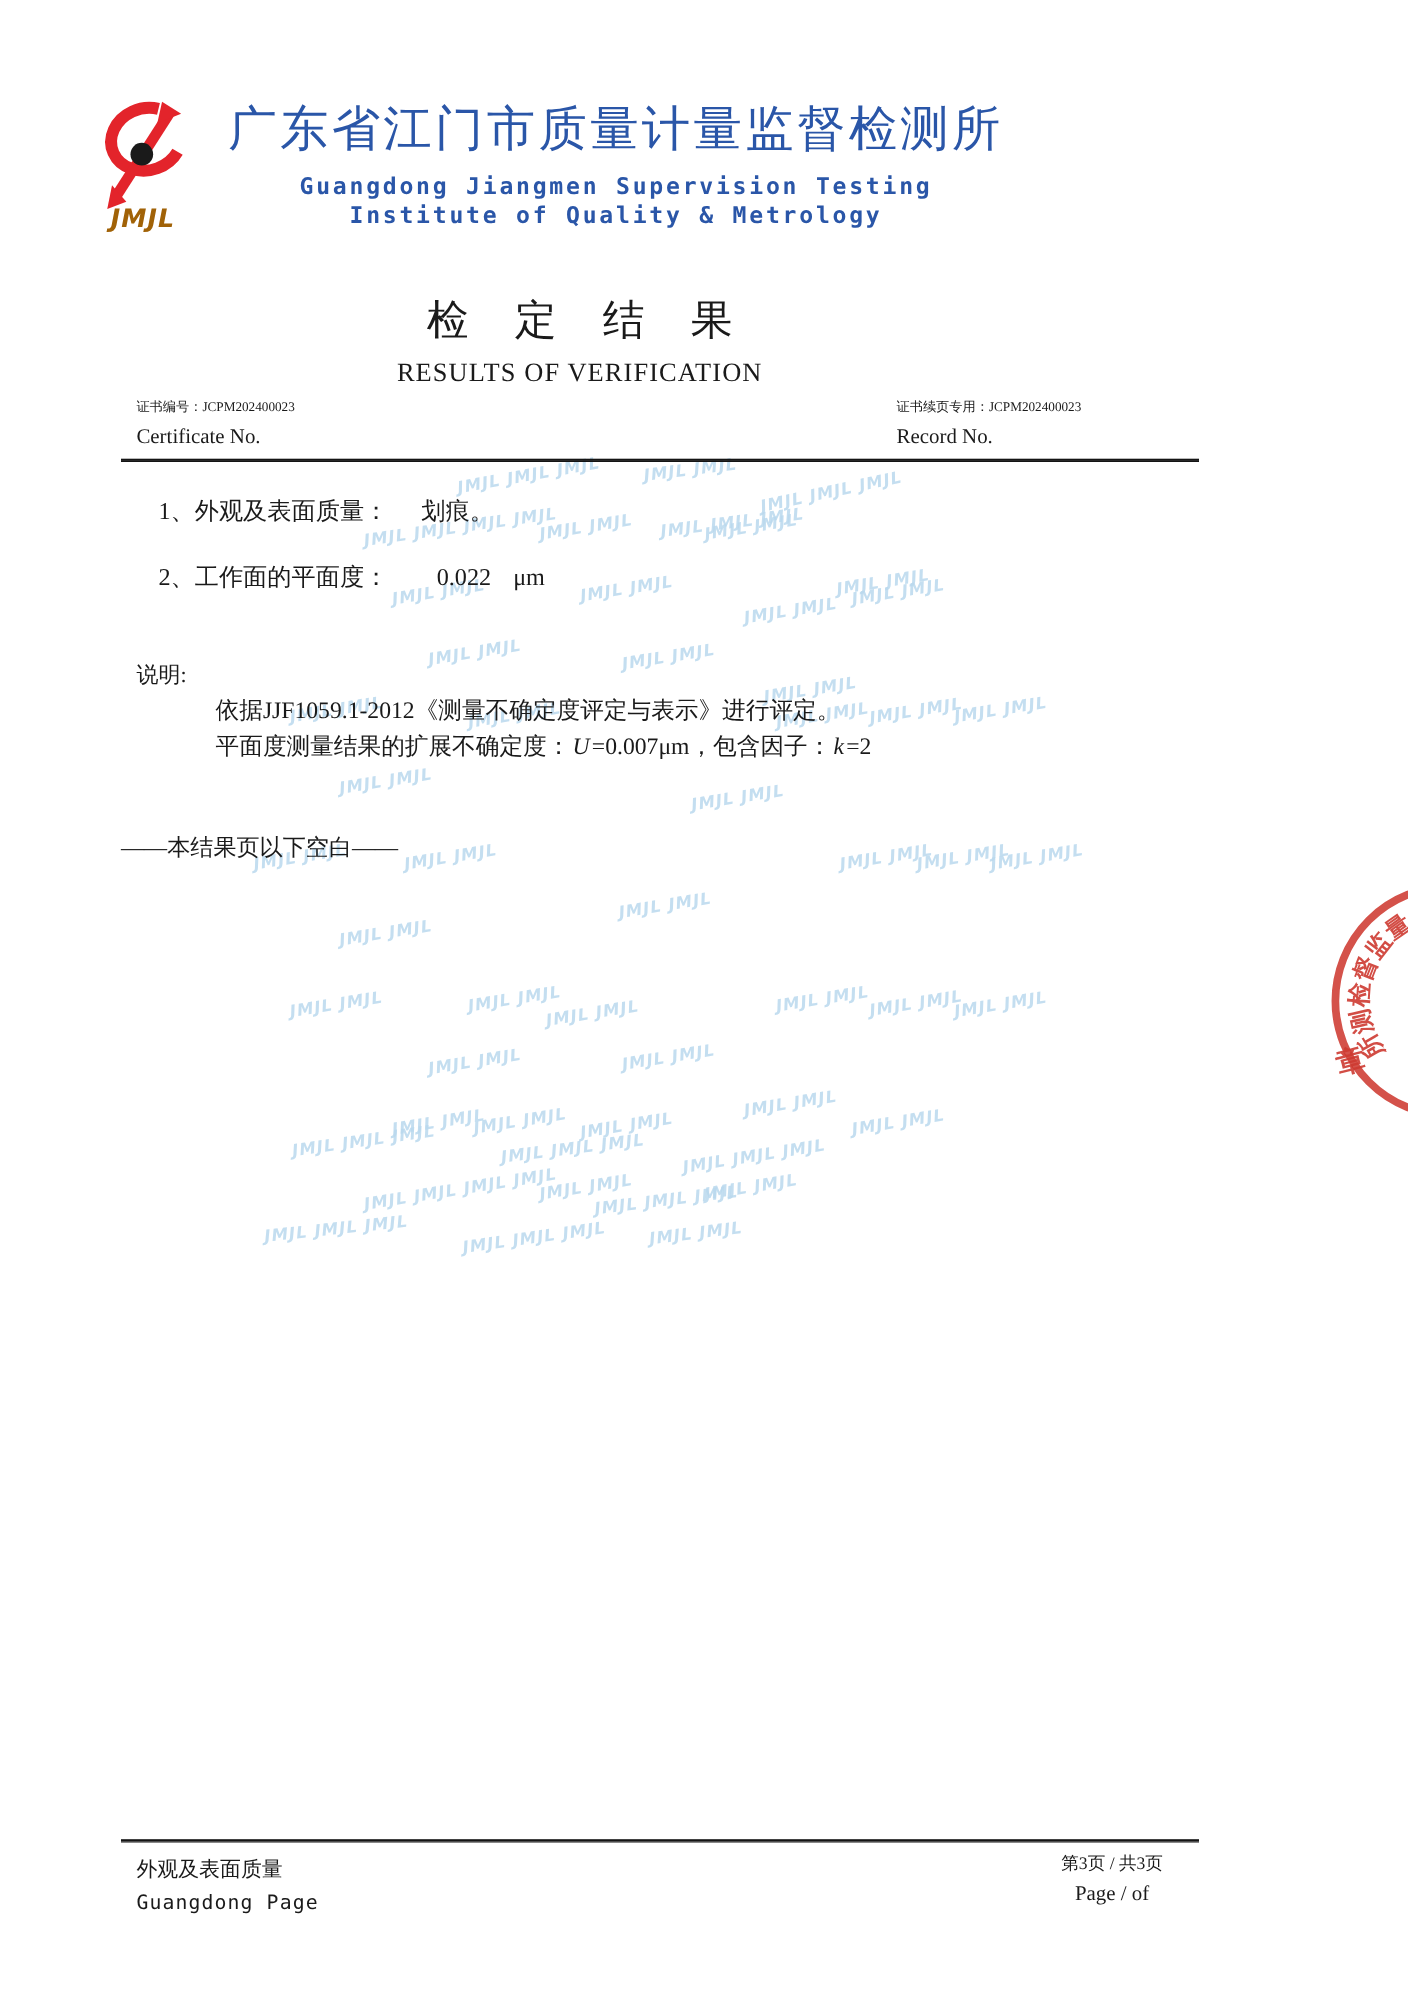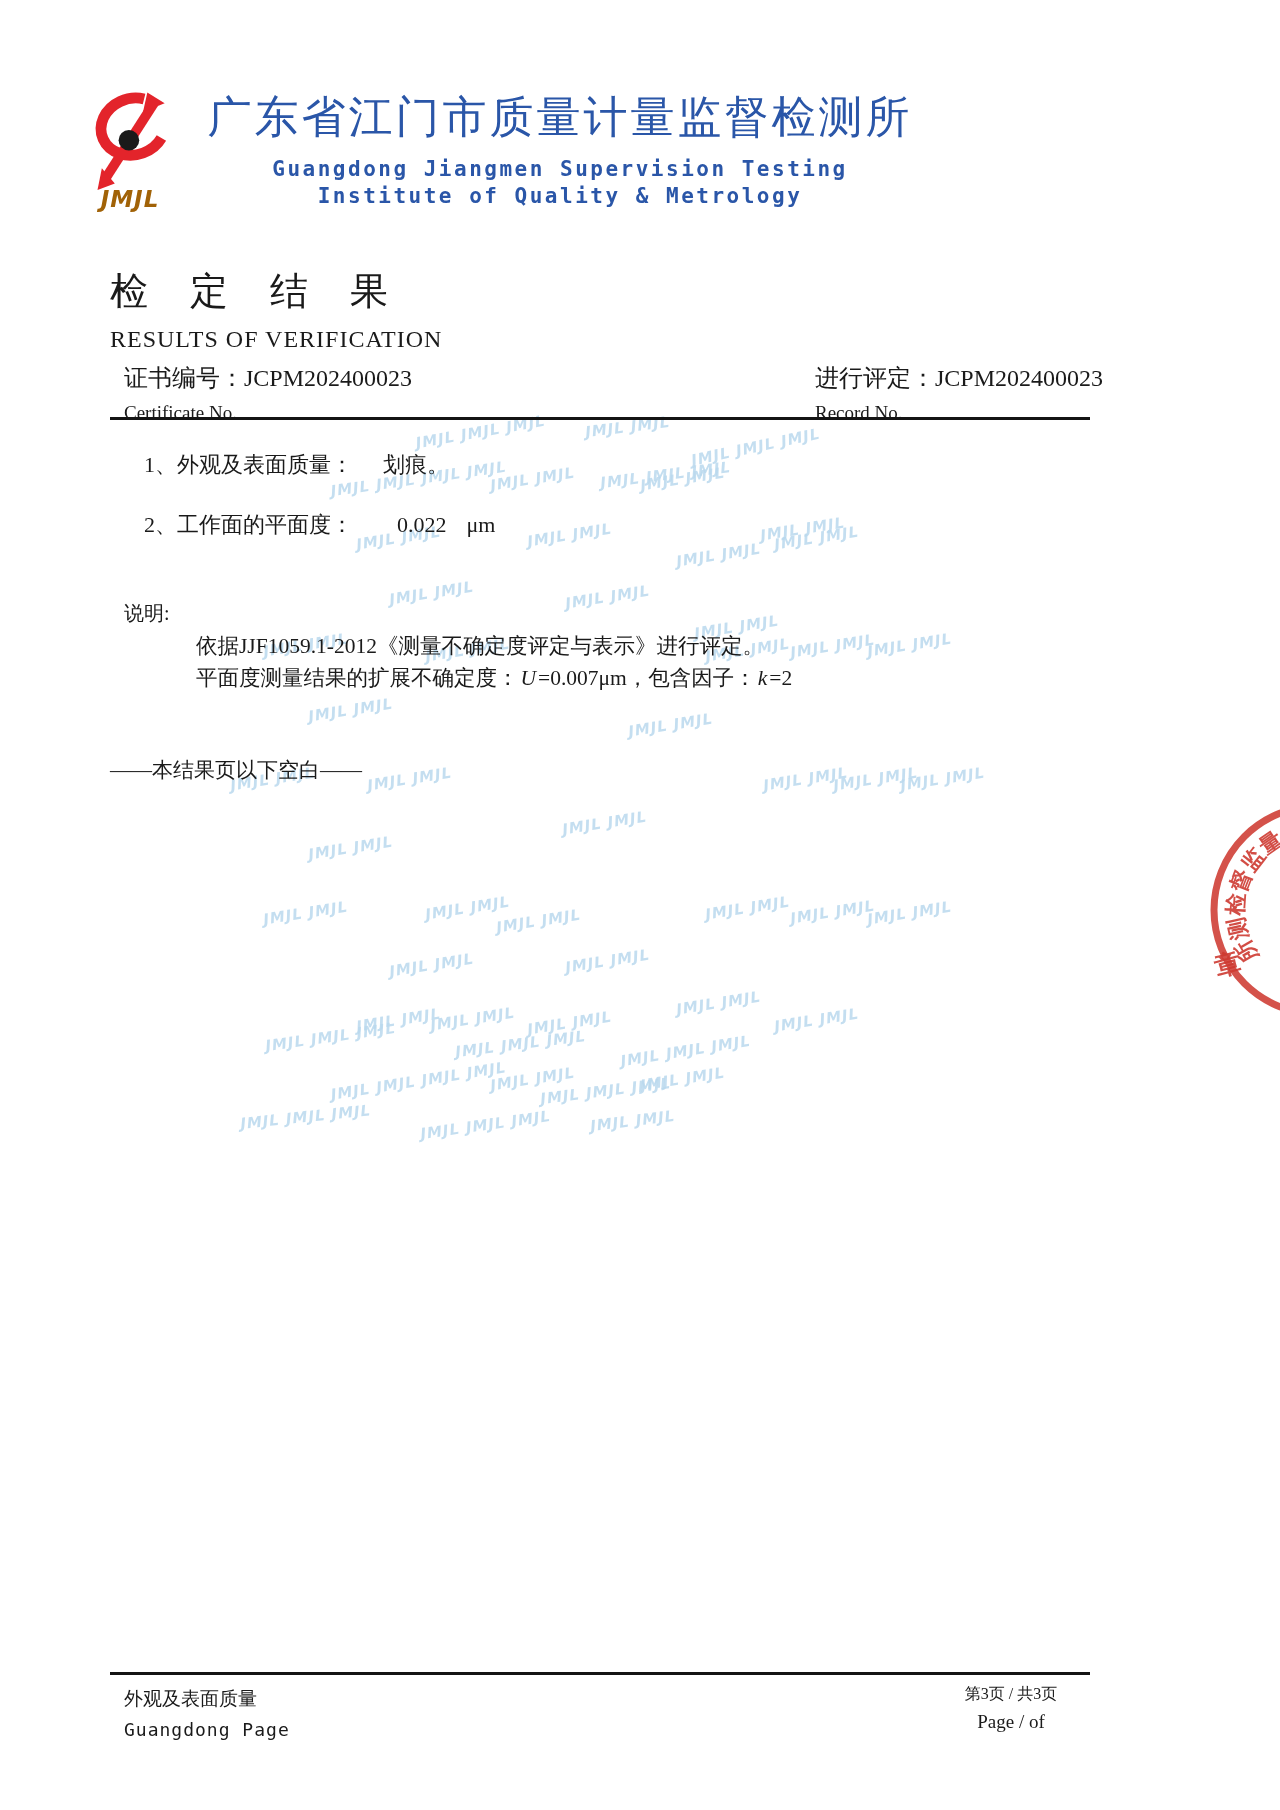--- a/index.html
+++ b/index.html
@@ -32,27 +32,27 @@
     color:var(--title-blue);
   }
   .title-en{
     font-family:"DejaVu Sans Mono","Liberation Mono",monospace;
     font-weight:700;font-size:21px;letter-spacing:2.5px;white-space:nowrap;
     color:var(--title-blue);
   }
   .title-en.l1{margin-top:10px;}
   .title-en.l2{margin-top:3px;}
   
-  .section-title{left:110px;top:266px;width:870px;font-family:Liberation Serif, serif;}
+  .section-title{left:92px;top:266px;width:870px;text-align:center;font-family:Liberation Serif, serif;}
   .section-title-cn{font-size:38px;letter-spacing:42px;margin-right:-42px;white-space:nowrap;}
   .section-title-en{font-size:24px;letter-spacing:1px;margin-top:9px;}
   
   .cert-left{left:124px;top:362px;}
   .cert-right{left:815px;top:362px;}
-  .cert-line1{font-size:24px;white-space:nowrap;}
+  .cert-line1{font-size:12px;white-space:nowrap;}
   .cert-line2{font-size:19px;margin-top:8px;}
   .rule{left:110px;width:980px;height:1px;border-top:2px solid #141414;border-bottom:1px solid #141414;}
   .rule.cert{top:417px;}
   .rule.footer{top:1672px;}
   
   .body-line{font-size:22px;white-space:nowrap;}
   .item1{left:144px;top:450px;}
   .item2{left:144px;top:510px;}
   .val-gap{margin-left:30px;margin-top:27px;}
   .val-gap-lg{margin-left:44px;}
@@ -168,21 +168,21 @@
   </div>
 
   <div class="abs cert-left">
     <div class="cert-line1">
       <span>证书编号：</span><span>JCPM202400023</span>
     </div>
     <div class="cert-line2">Certificate No.</div>
   </div>
   <div class="abs cert-right">
     <div class="cert-line1">
-      <span>进行评定：</span><span>JCPM202400023</span>
+      <span>证书续页专用：</span><span>JCPM202400023</span>
     </div>
     <div class="cert-line2">Record No.</div>
   </div>
   <div class="abs rule cert"></div>
 
   <div class="abs body-line item1">
     <span>1、</span><span>外观及表面质量：</span><span class="val-gap">划痕。</span>
   </div>
   <div class="abs body-line item2">
     <span>2、</span><span>工作面的平面度：</span><span class="val-gap-lg">0.022</span><span class="unit-gap">μm</span>

